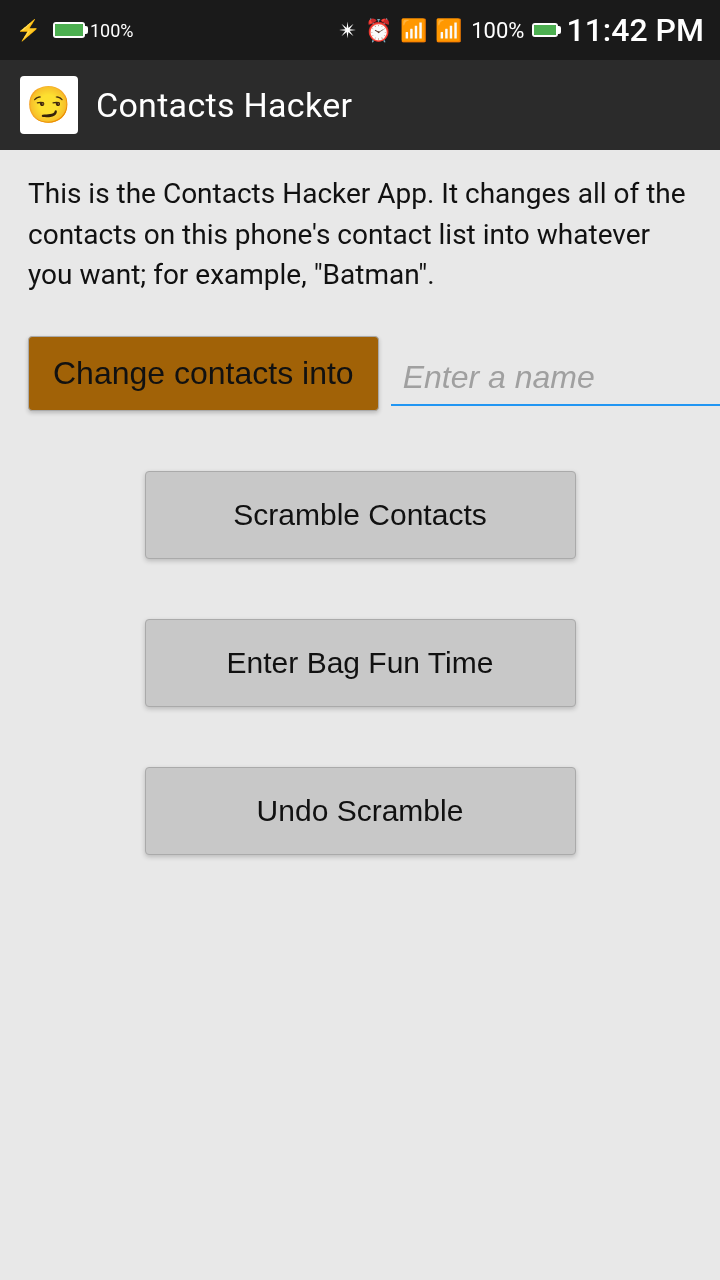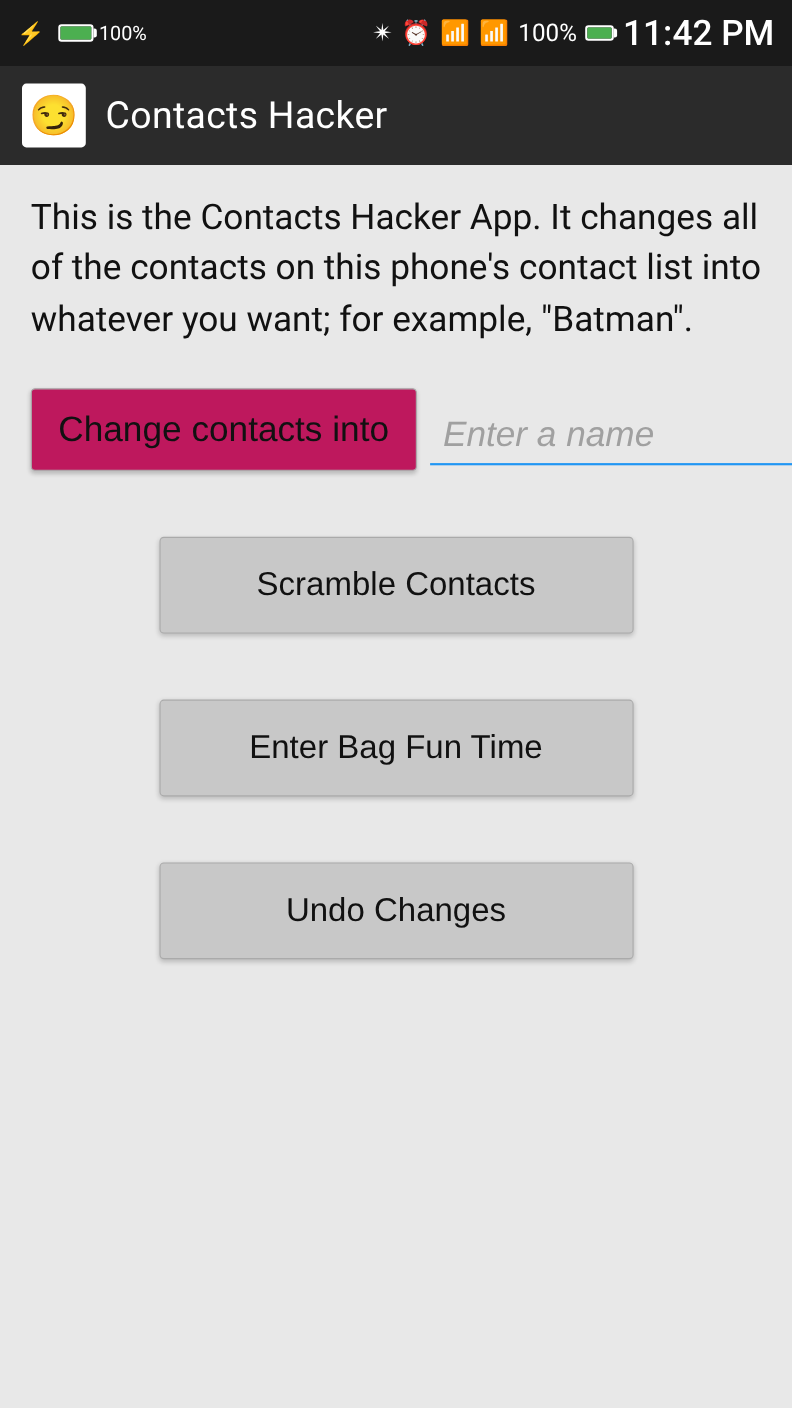--- a/index.html
+++ b/index.html
@@ -109,36 +109,36 @@
 
     
     .main-content {
       padding: 24px 28px 40px;
       background: #e8e8e8;
       min-height: 1130px;
     }
 
     
     .description {
-      font-size: 32px;
+      font-size: 28px;
       line-height: 1.45;
       color: #111;
       margin-bottom: 40px;
     }
 
     
     .change-row {
       display: flex;
       align-items: center;
       gap: 0;
       margin-bottom: 60px;
     }
 
     .change-btn {
-      background: #be185d;
+      background: #a16207;
       border: 1px solid #aaa;
       border-radius: 4px;
       padding: 18px 24px;
       font-size: 32px;
       color: #111;
       cursor: pointer;
       flex-shrink: 0;
       box-shadow: 0 2px 4px rgba(0,0,0,0.2);
       outline: none;
     }
@@ -231,16 +231,16 @@
   <div class="change-row">
     <button class="change-btn">Change contacts into</button>
     <input class="name-input" type="text" placeholder="Enter a name" style="">
   </div>
 
   <div class="action-buttons">
     <button class="action-btn">Scramble Contacts</button>
 
     <button class="action-btn">Enter Bag Fun Time</button>
 
-    <button class="action-btn">Undo Changes</button>
+    <button class="action-btn">Undo Scramble</button>
   </div>
 
 </div>
 
 </body></html>

